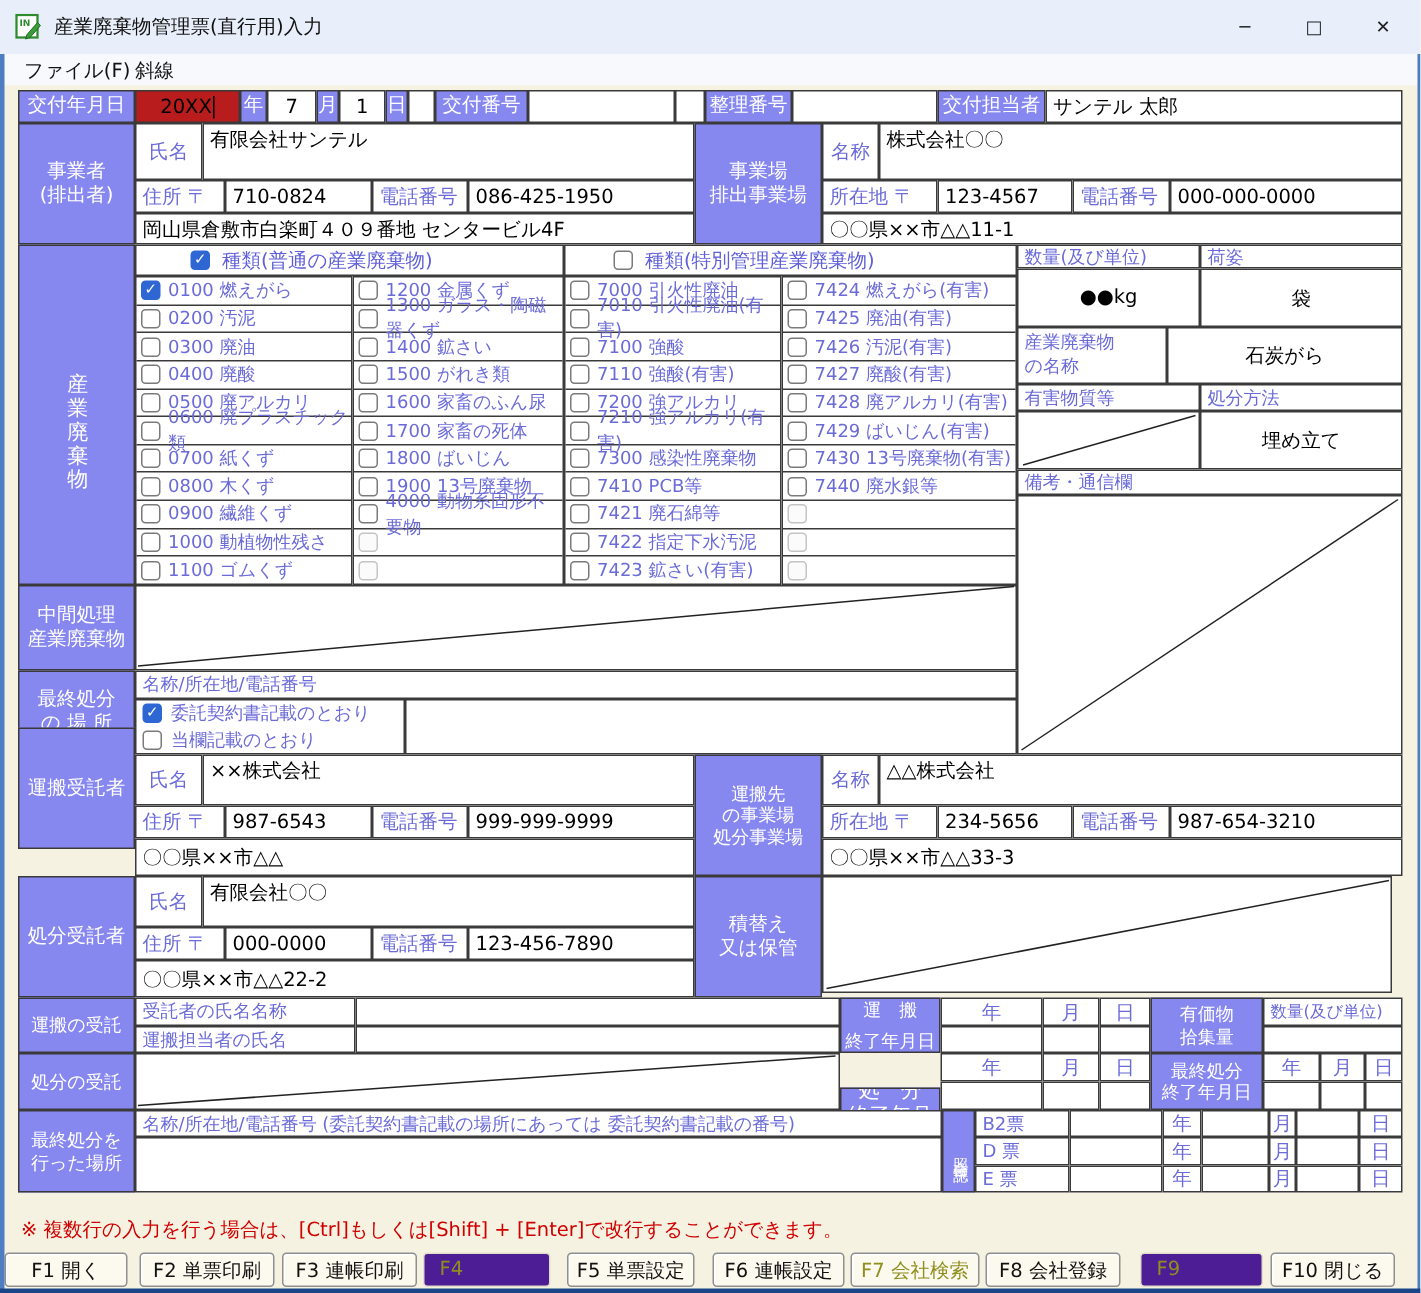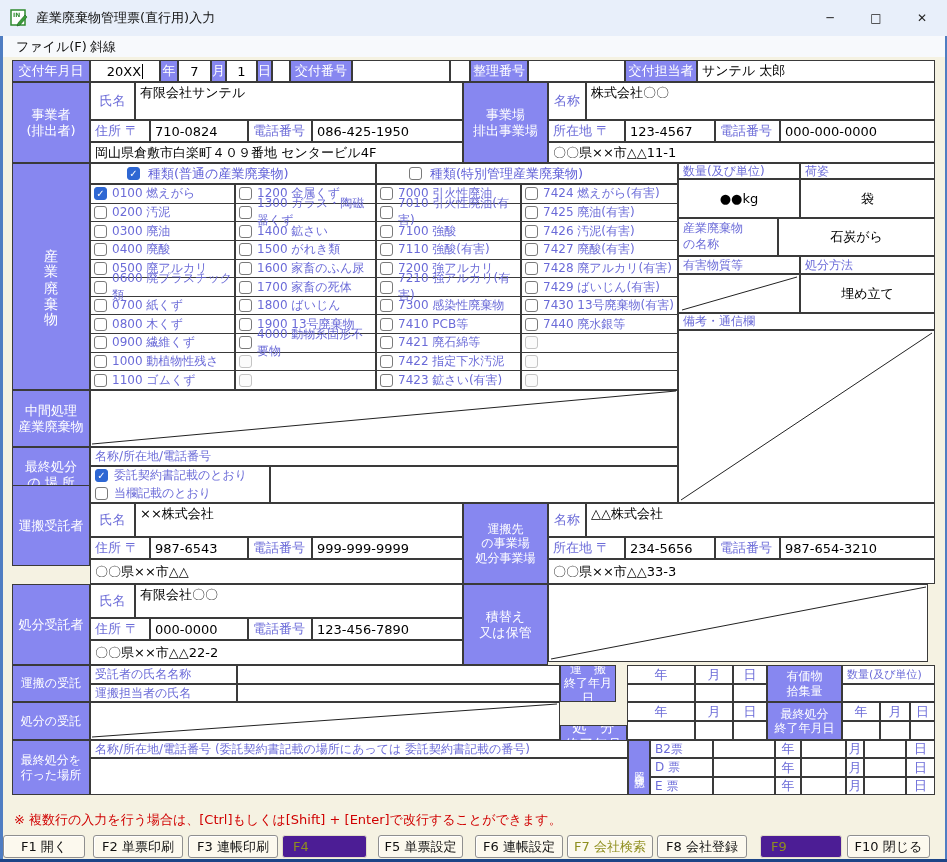--- a/index.html
+++ b/index.html
@@ -11,21 +11,21 @@
 .title{font-size:13px;color:#111;}
 .wbtn{position:absolute;top:0;width:46px;height:36px;display:flex;align-items:center;justify-content:center;font-size:12px;color:#222;}
 .menubar{position:absolute;left:3px;top:36px;width:942px;height:21px;background:#f7f9fc;}
 .mitem{position:absolute;top:37px;height:19px;display:flex;align-items:center;font-size:13px;color:#111;padding:0 6px;}
 .formbg{position:absolute;left:3px;top:57px;width:942px;height:802px;background:var(--cream);}
 .c{position:absolute;border:1px solid var(--bd);background:#fff;font-size:13px;color:#000;display:flex;align-items:center;overflow:hidden;white-space:nowrap;padding-left:4px;}
 .ctr{justify-content:center;padding-left:0;}
 .tl{align-items:flex-start;padding-top:1px;}
 .sub{color:var(--ptext);}
 .lab{position:absolute;border:1px solid var(--bd);background:var(--purple);color:#fff;display:flex;flex-direction:column;align-items:center;justify-content:center;text-align:center;font-size:13px;line-height:1.2;overflow:hidden;}
-.yellow{background:#ffffff;}
+.yellow{background:#b91c1c;}
 .caret{display:inline-block;width:1px;height:15px;background:#000;margin-left:1px;}
 .vert{writing-mode:vertical-rl;text-orientation:upright;letter-spacing:16px;font-size:14px;}
 .vert2{writing-mode:vertical-rl;text-orientation:upright;letter-spacing:2px;font-size:10px;}
 .cbcol{position:absolute;border:1px solid var(--bd);background:#fff;display:flex;flex-direction:column;}
 .cbrow{flex:1;display:flex;align-items:center;gap:5px;padding-left:3px;border-bottom:1px solid var(--bd);min-height:0;}
 .cbrow:last-child{border-bottom:none;}
 .cb{width:13px;height:13px;border:1px solid #7a7a7a;border-radius:3px;background:#fff;display:inline-flex;align-items:center;justify-content:center;font-size:10px;line-height:1;color:#fff;flex:0 0 13px;}
 .cb.checked{background:#2e67d3;border-color:#2e67d3;}
 .cb.empty{border-color:#c4c4c4;background:#fbfbfb;}
 .cbl{font-size:12px;color:var(--ptext);}
@@ -379,21 +379,21 @@
     <div>積替え</div>
     <div>又は保管</div>
   </div>
   <div class="c" style="left:548px;top:584px;width:380px;height:78px;"></div>
 
   <div class="lab" style="left:12px;top:665px;width:78px;height:37px;font-size:12px;">運搬の受託</div>
   <div class="c sub" style="left:90px;top:665px;width:147px;height:19px;font-size:12px;">受託者の氏名名称</div>
   <div class="c" style="left:237px;top:665px;width:323px;height:19px;"></div>
   <div class="c sub" style="left:90px;top:684px;width:147px;height:18px;font-size:12px;">運搬担当者の氏名</div>
   <div class="c" style="left:237px;top:684px;width:323px;height:18px;"></div>
-  <div class="lab" style="left:560px;top:665px;width:56px;height:37px;font-size:12px;">
+  <div class="lab" style="left:560px;top:665px;width:67px;height:37px;font-size:12px;justify-content:space-between;">
     <div>運　搬</div>
     <div>終了年月日</div>
   </div>
   <div class="c sub ctr" style="left:627px;top:665px;width:68px;height:19px;">年</div>
   <div class="c sub ctr" style="left:695px;top:665px;width:38px;height:19px;">月</div>
   <div class="c sub ctr" style="left:733px;top:665px;width:34px;height:19px;">日</div>
   <div class="c" style="left:627px;top:684px;width:68px;height:18px;"></div>
   <div class="c" style="left:695px;top:684px;width:38px;height:18px;"></div>
   <div class="c" style="left:733px;top:684px;width:34px;height:18px;"></div>
   <div class="lab" style="left:767px;top:665px;width:75px;height:37px;font-size:12px;">

